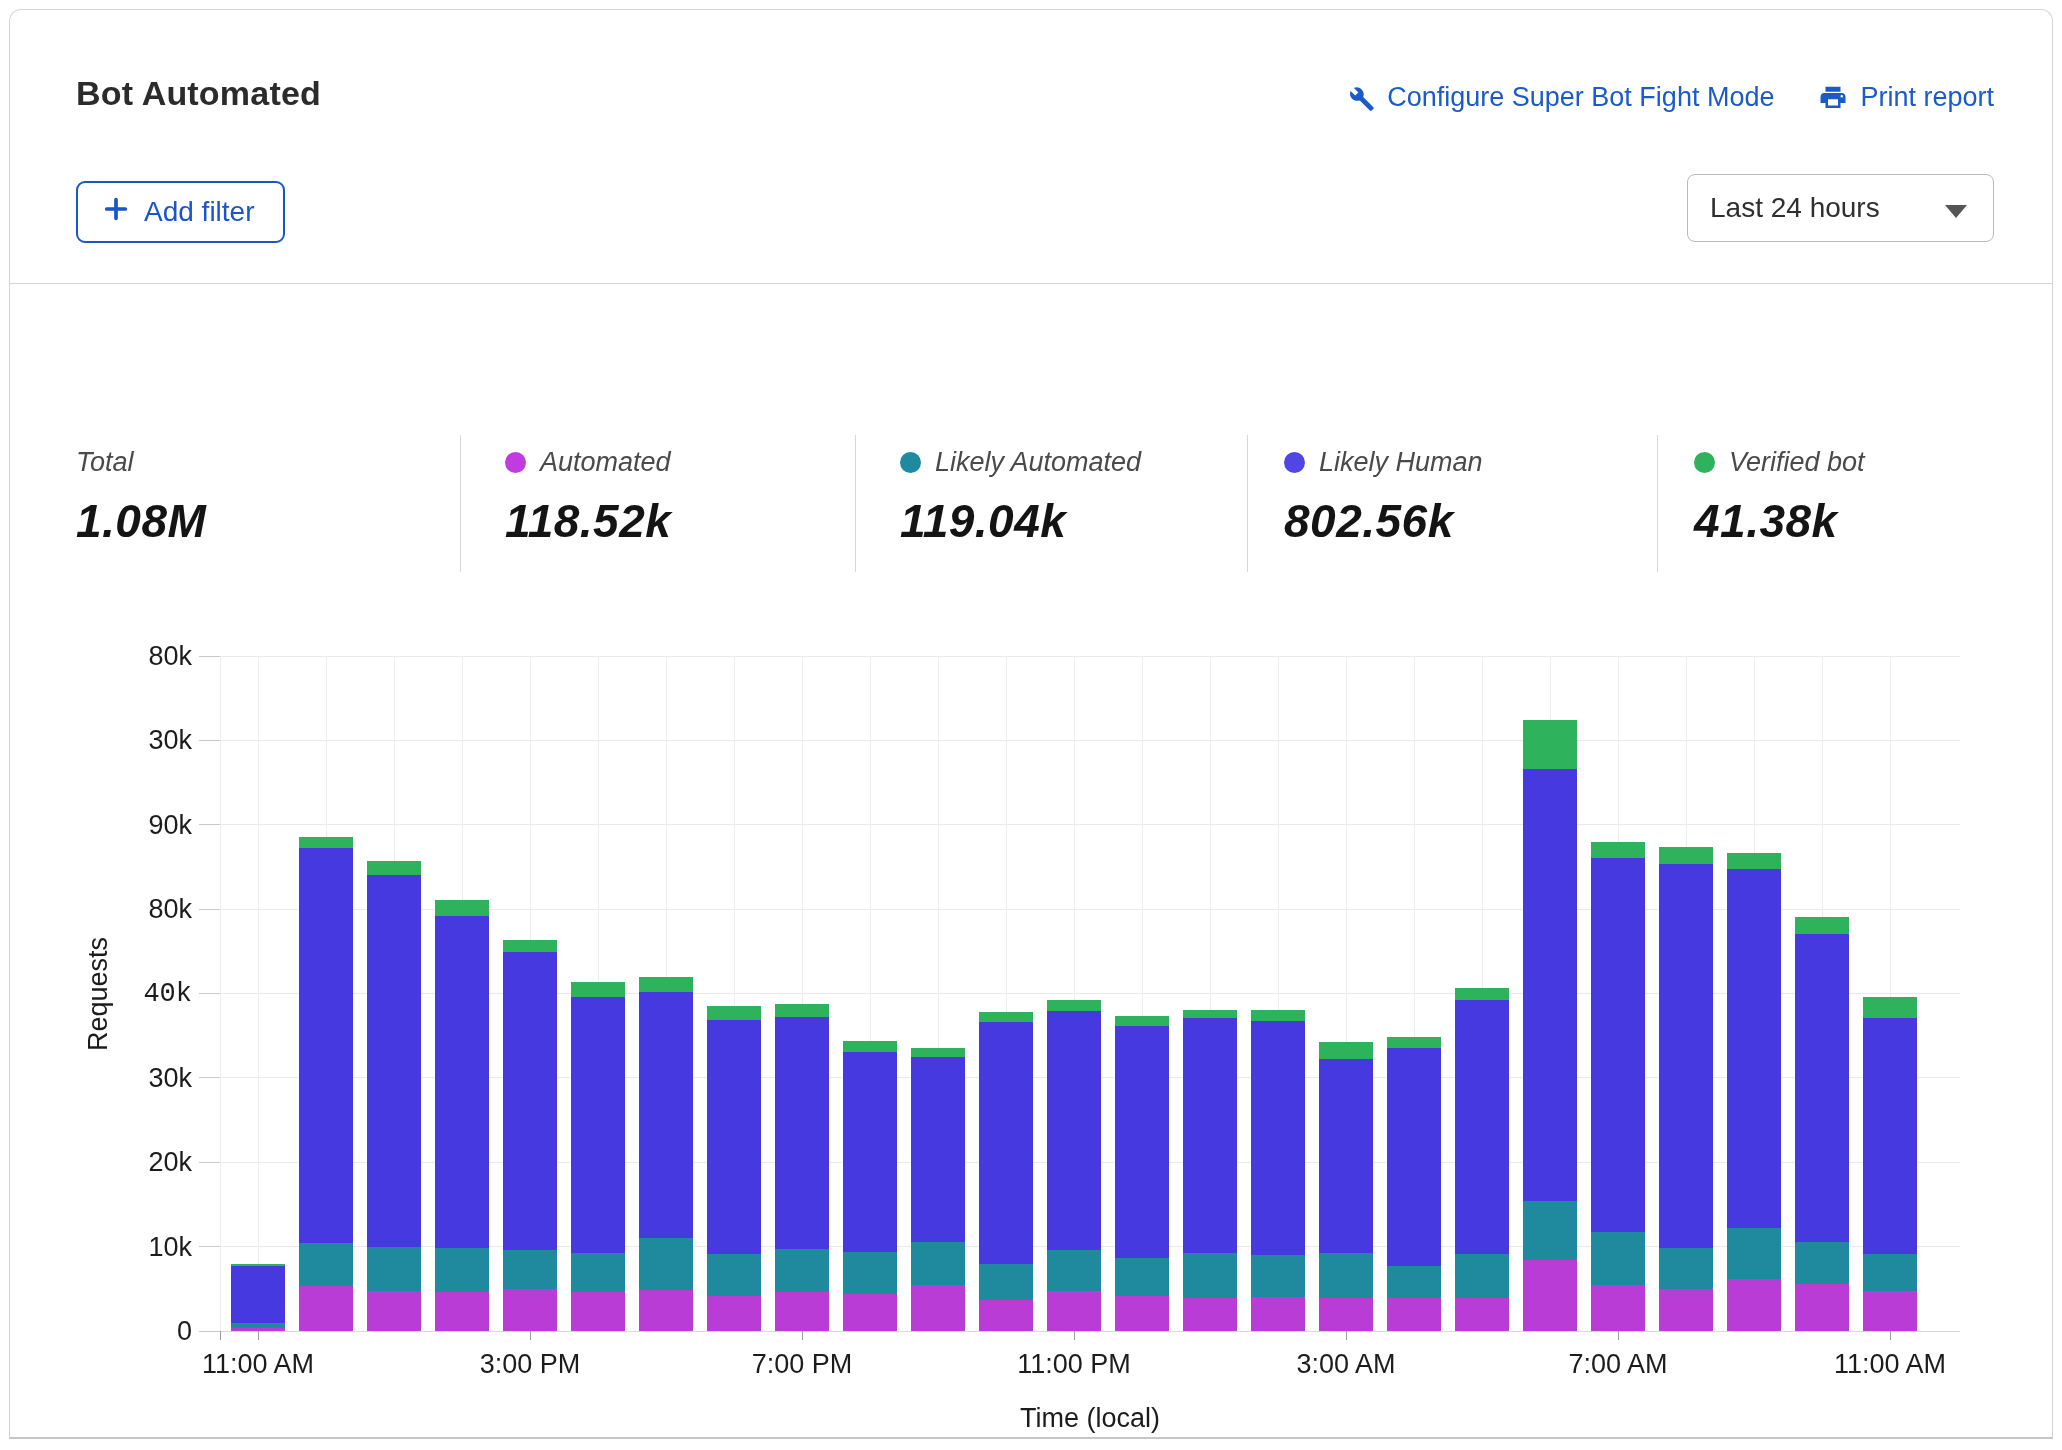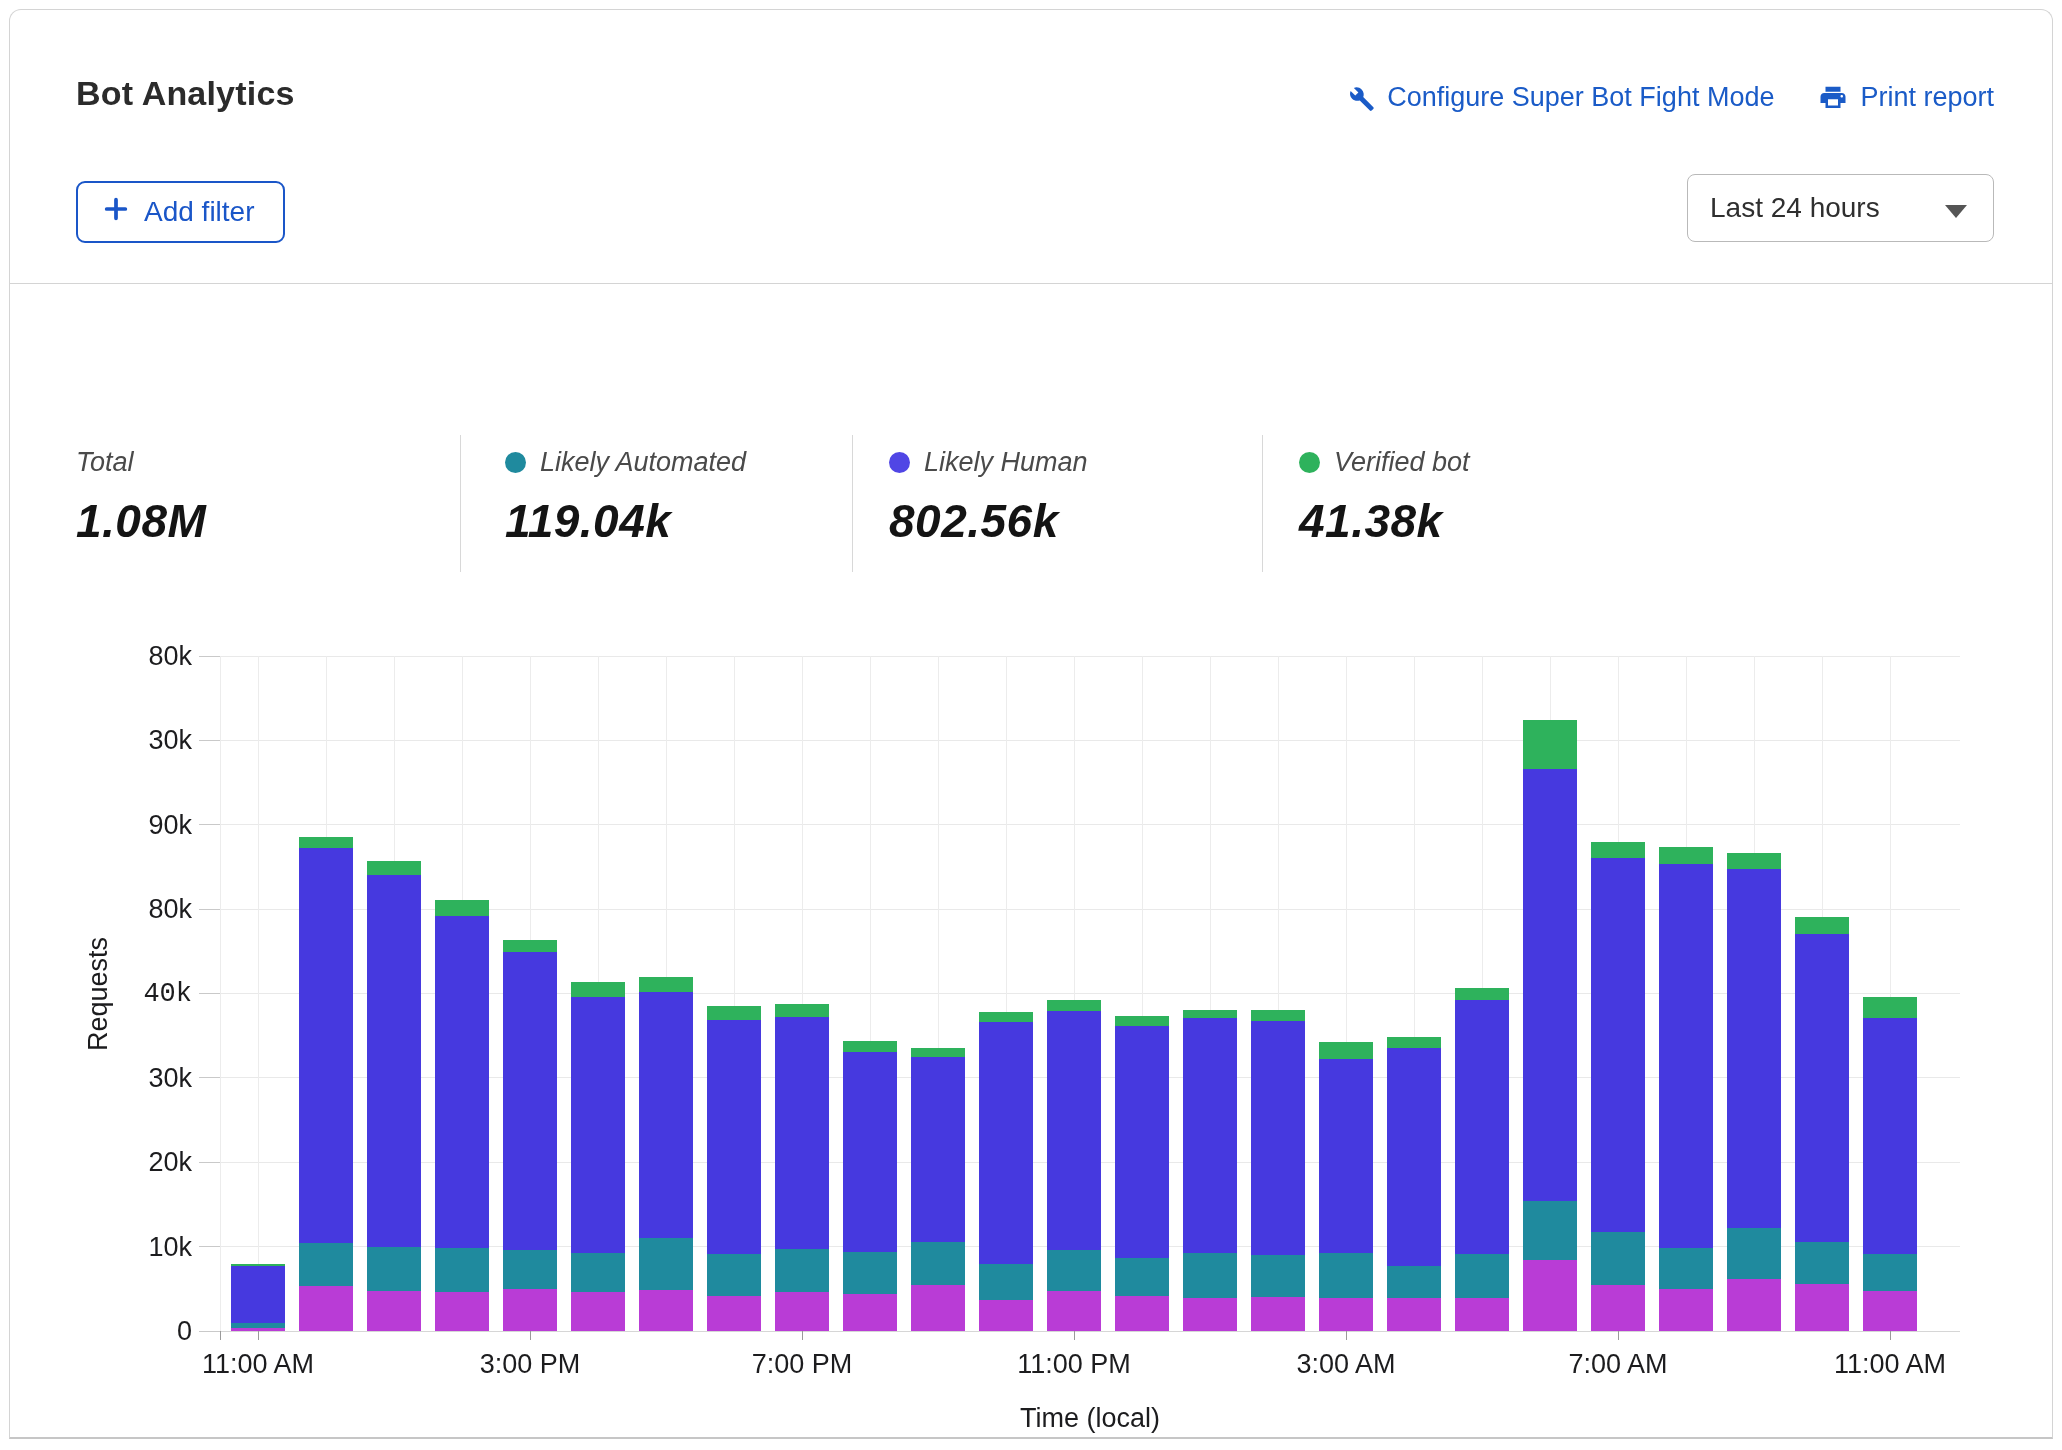--- a/index.html
+++ b/index.html
@@ -98,21 +98,21 @@
     font-size:27px; color:#1c1c1e;
   }
 </style>
 </head>
 <body>
 
 <div class="screen">
   <div class="card">
 
     <div class="card-header">
-      <h1 class="page-title">Bot Analytics</h1>
+      <h1 class="page-title">Bot Automated</h1>
 
       <div class="header-links">
         <a class="hlink">
           <span>
             <svg width="30" height="30" viewBox="0 0 24 24" fill="#1a5bc7">
               <path d="M22.7 19.3l-8.1-8.1c.8-2 .4-4.4-1.3-6.1C11.6 3.4 9.1 3 7.1 3.9l3.6 3.6-2.5 2.5-3.7-3.6c-1 2-.5 4.5 1.2 6.2 1.7 1.7 4.1 2.1 6.1 1.3l8.1 8.1c.4.4 1 .4 1.4 0l1.3-1.3c.5-.4.5-1 .1-1.4z"></path>
             </svg>
           </span>
           <span>Configure Super Bot Fight Mode</span>
         </a>
@@ -141,20 +141,27 @@
       </div>
     </div>
 
 
     <div class="stats-row">
       <div class="stat-col c0">
         <div class="stat-label">
             <span>Total</span>
           </div>
         <div class="stat-value">1.08M</div>
+      </div>
+      <div class="stat-col c1">
+        <div class="stat-label">
+          <span class="dot" style="background: rgb(192, 59, 224);"></span>
+          <span>Automated</span>
+        </div>
+        <div class="stat-value">118.52k</div>
       </div>
       <div class="stat-col c2">
         <div class="stat-label">
           <span class="dot" style="background: rgb(31, 138, 158);"></span>
           <span>Likely Automated</span>
         </div>
         <div class="stat-value">119.04k</div>
       </div>
       <div class="stat-col c3">
         <div class="stat-label">

